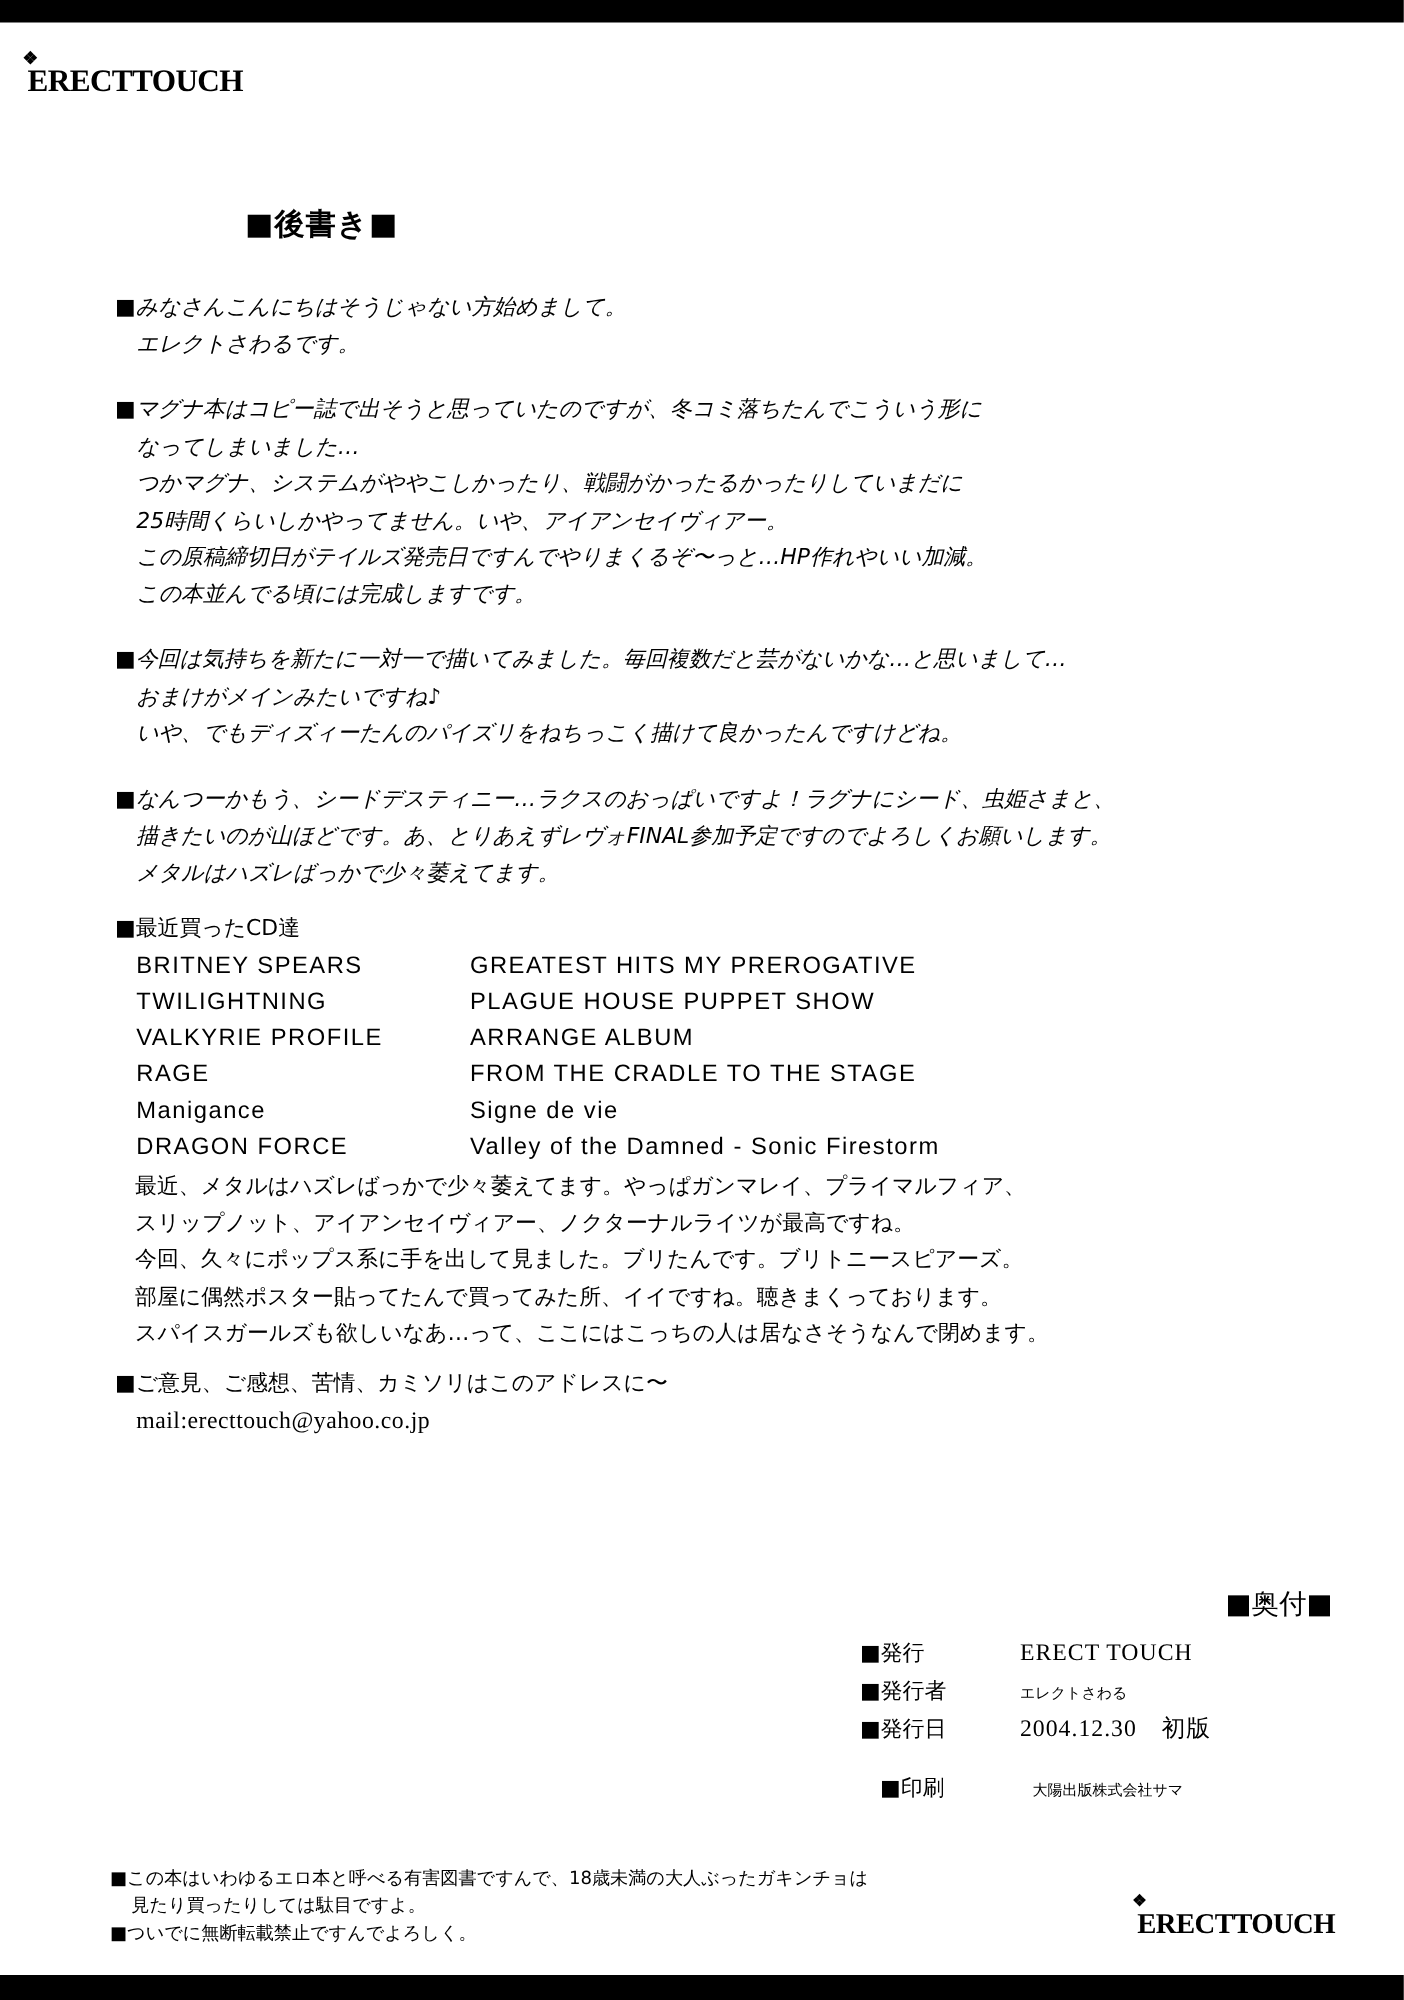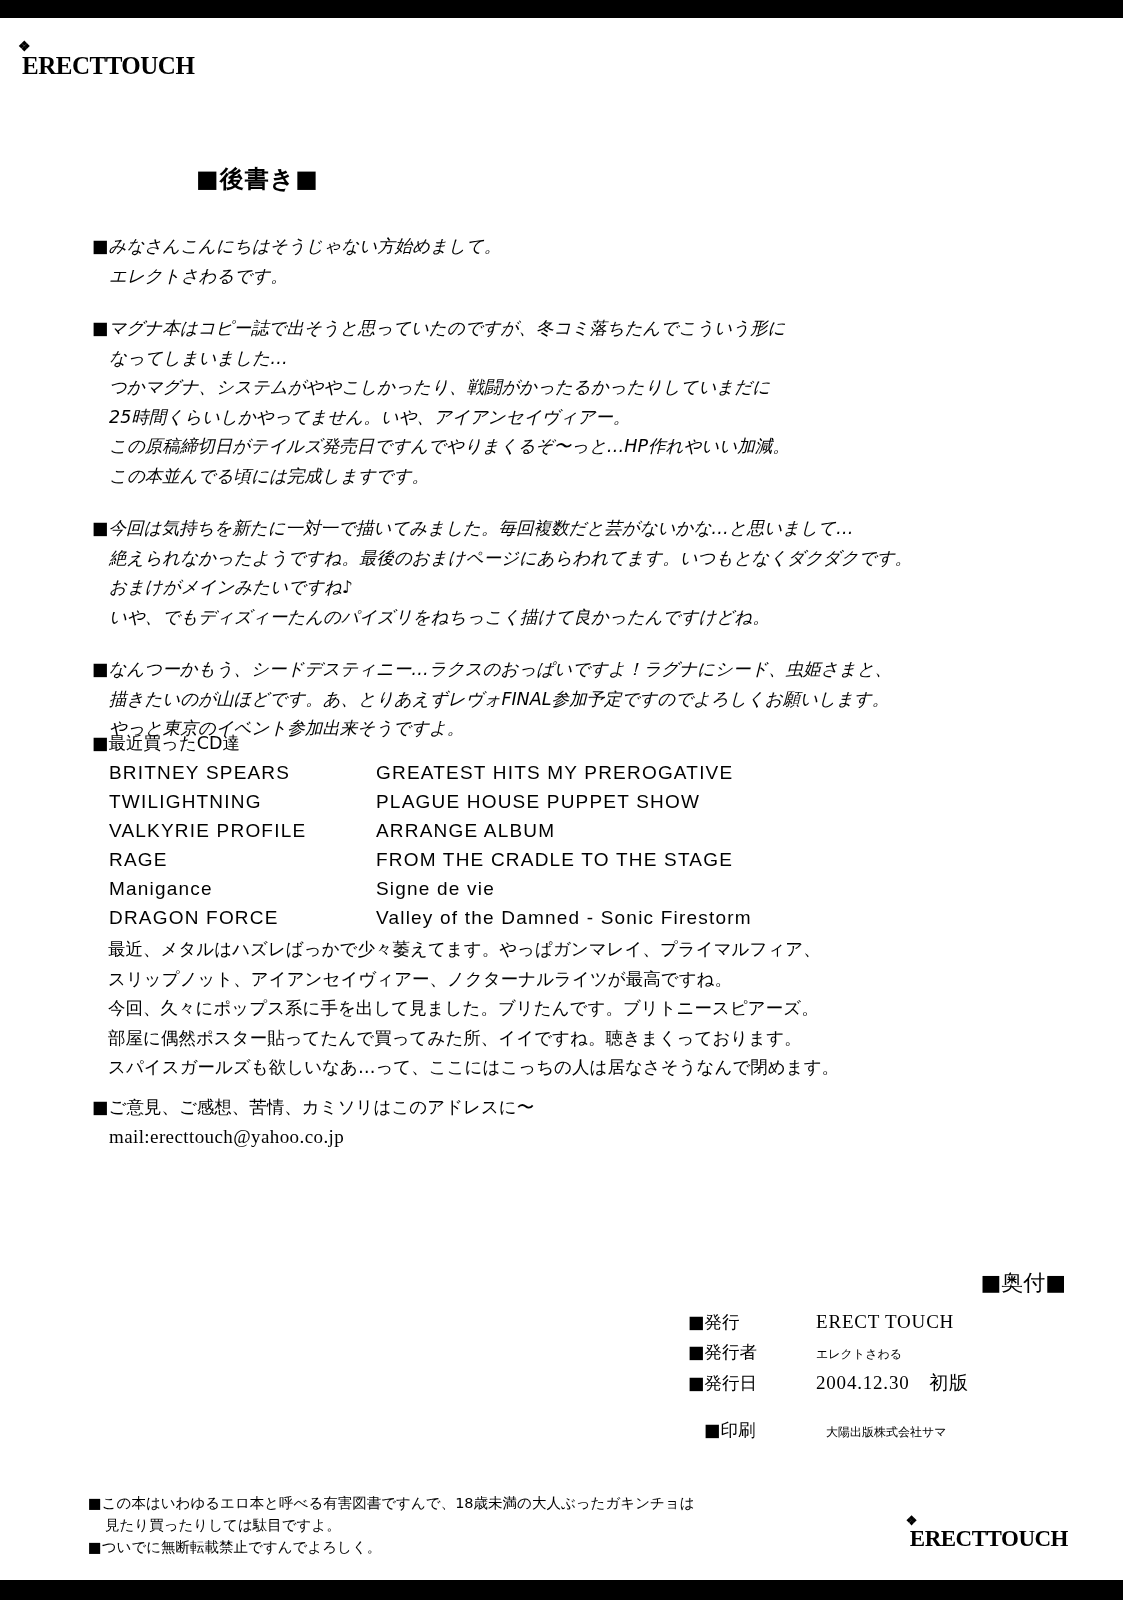--- a/index.html
+++ b/index.html
@@ -232,28 +232,27 @@
     <div class="para">
       <div class="line">■マグナ本はコピー誌で出そうと思っていたのですが、冬コミ落ちたんでこういう形に</div>
       <div class="line indent">なってしまいました…</div>
       <div class="line indent">つかマグナ、システムがややこしかったり、戦闘がかったるかったりしていまだに</div>
       <div class="line indent">25時間くらいしかやってません。いや、アイアンセイヴィアー。</div>
       <div class="line indent">この原稿締切日がテイルズ発売日ですんでやりまくるぞ〜っと…HP作れやいい加減。</div>
       <div class="line indent">この本並んでる頃には完成しますです。</div>
     </div>
     <div class="para">
       <div class="line">■今回は気持ちを新たに一対一で描いてみました。毎回複数だと芸がないかな…と思いまして…</div>
-      <div class="line indent">絶えられなかったようですね。最後のおまけページにあらわれてます。いつもとなくダクダクです。</div>
       <div class="line indent">おまけがメインみたいですね♪</div>
       <div class="line indent">いや、でもディズィーたんのパイズリをねちっこく描けて良かったんですけどね。</div>
     </div>
     <div class="para">
       <div class="line">■なんつーかもう、シードデスティニー…ラクスのおっぱいですよ！ラグナにシード、虫姫さまと、</div>
       <div class="line indent">描きたいのが山ほどです。あ、とりあえずレヴォFINAL参加予定ですのでよろしくお願いします。</div>
-      <div class="line indent">やっと東京のイベント参加出来そうですよ。</div>
+      <div class="line indent">メタルはハズレばっかで少々萎えてます。</div>
     </div>
   </div>
 
   <div class="cd-block">
     <div class="cd-head">■最近買ったCD達</div>
     <table class="cd-table">
       <tbody>
         <tr>
           <td class="artist">BRITNEY SPEARS</td>
           <td class="title">GREATEST HITS MY PREROGATIVE</td>

